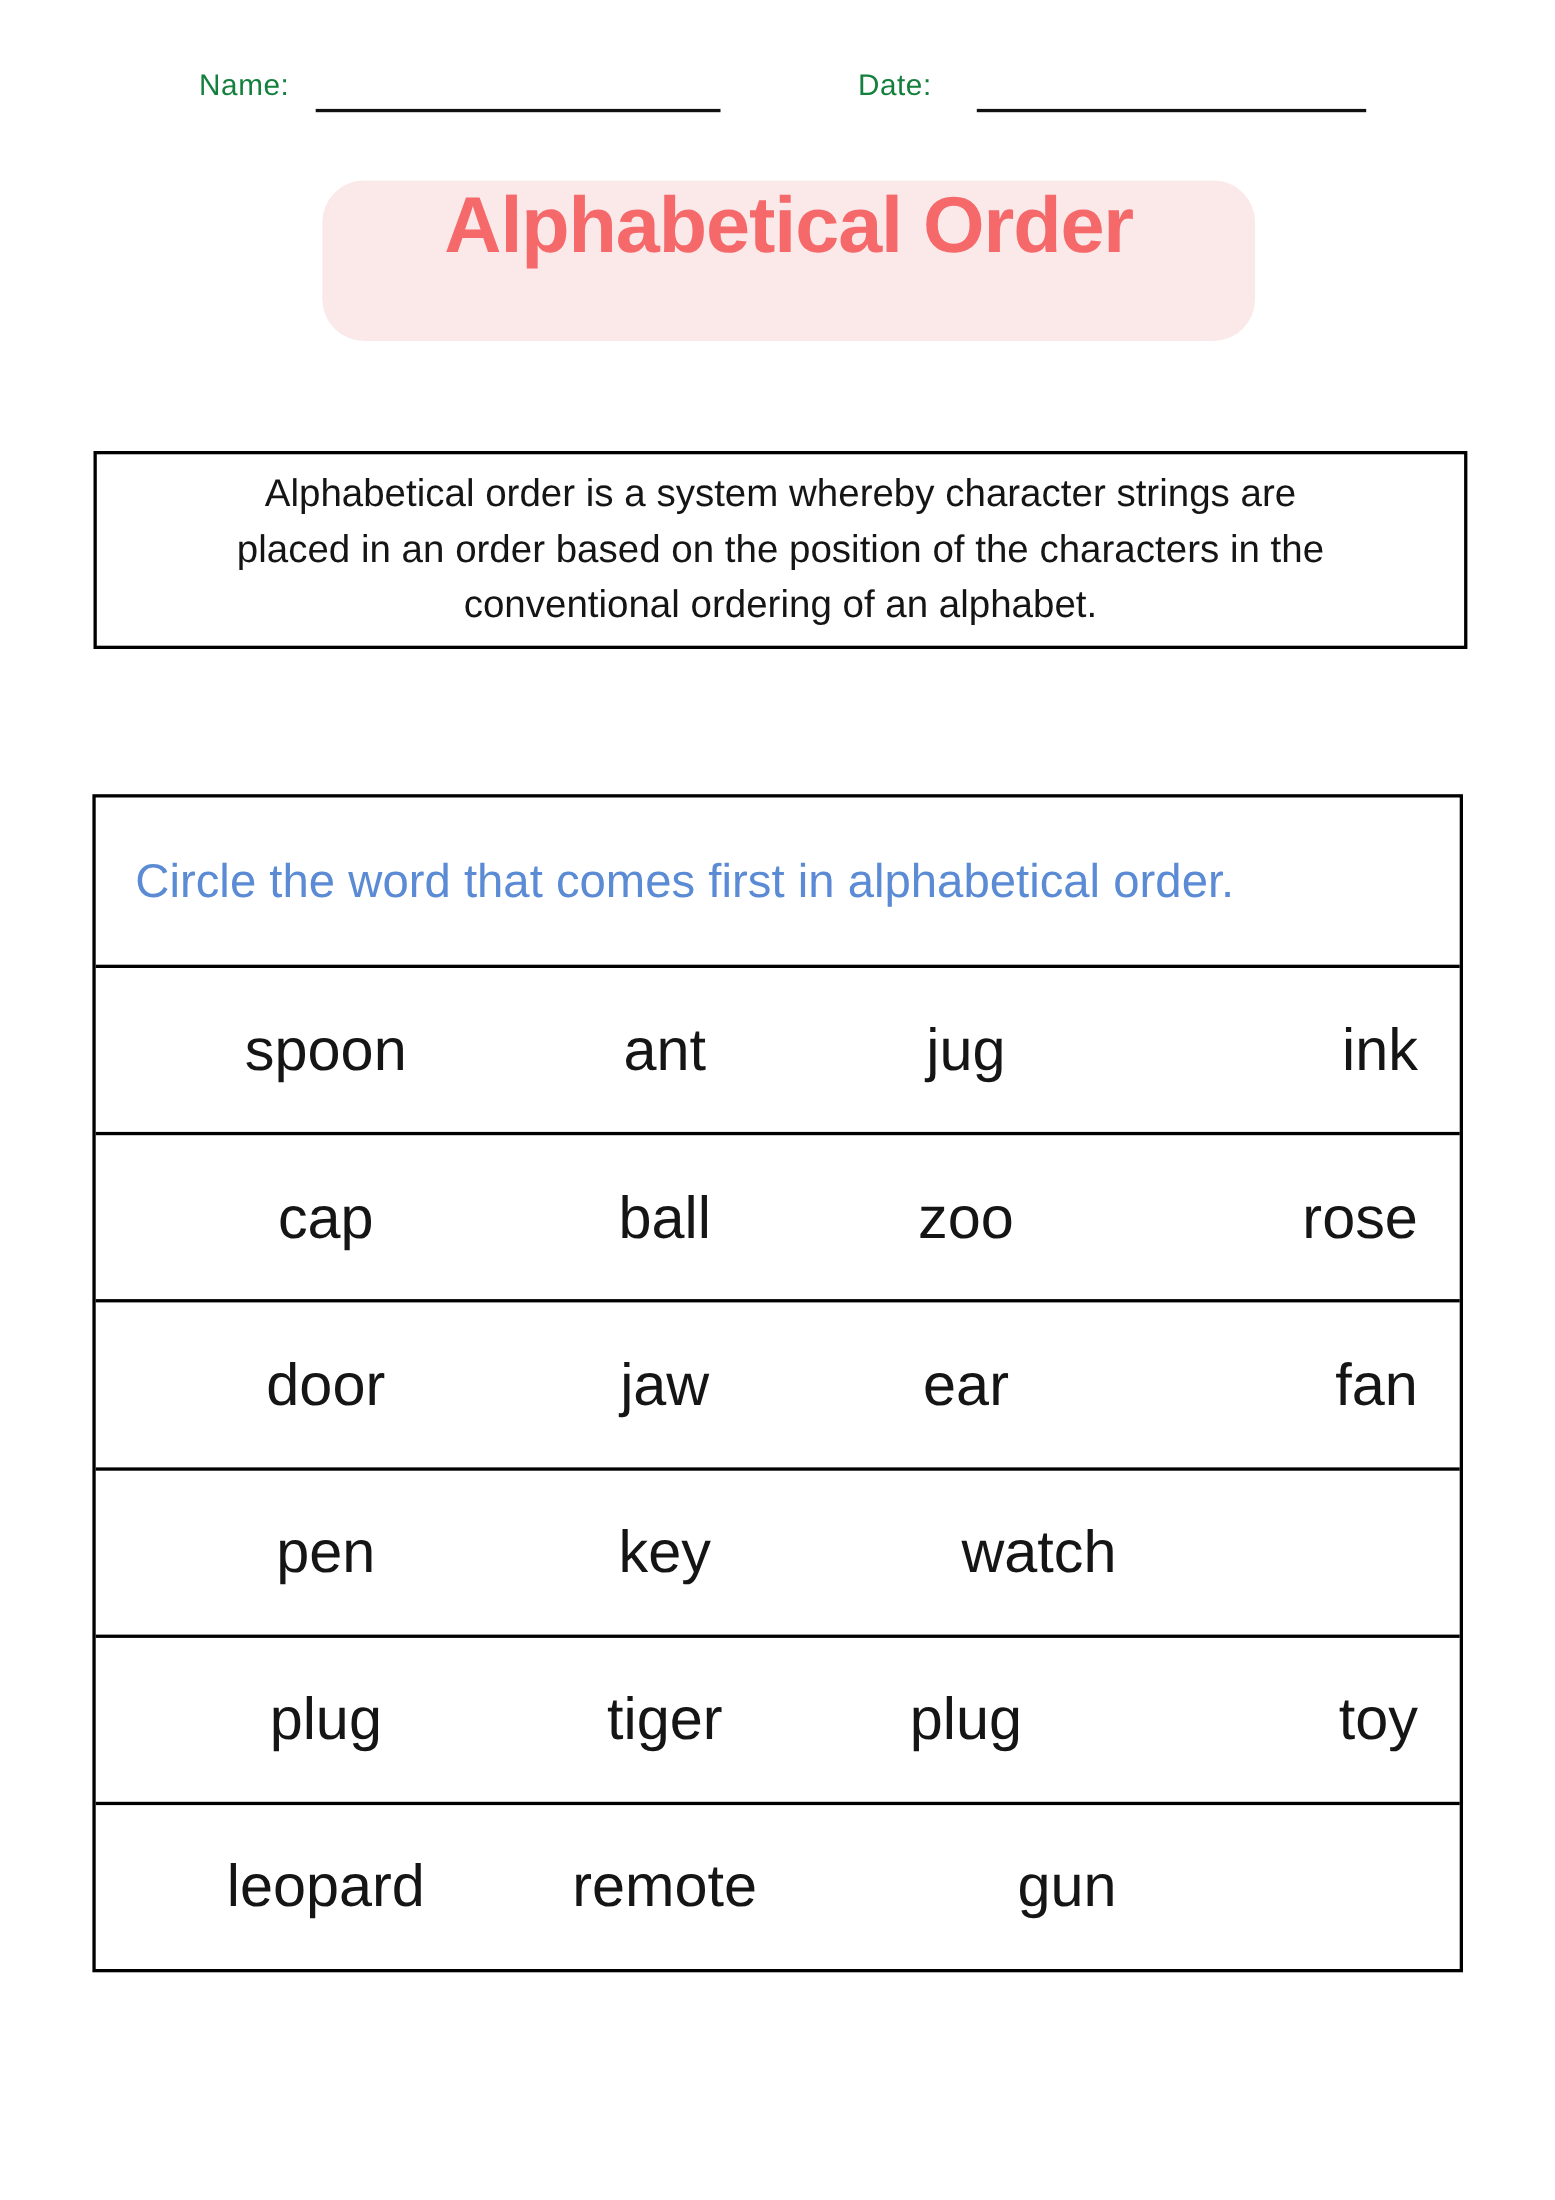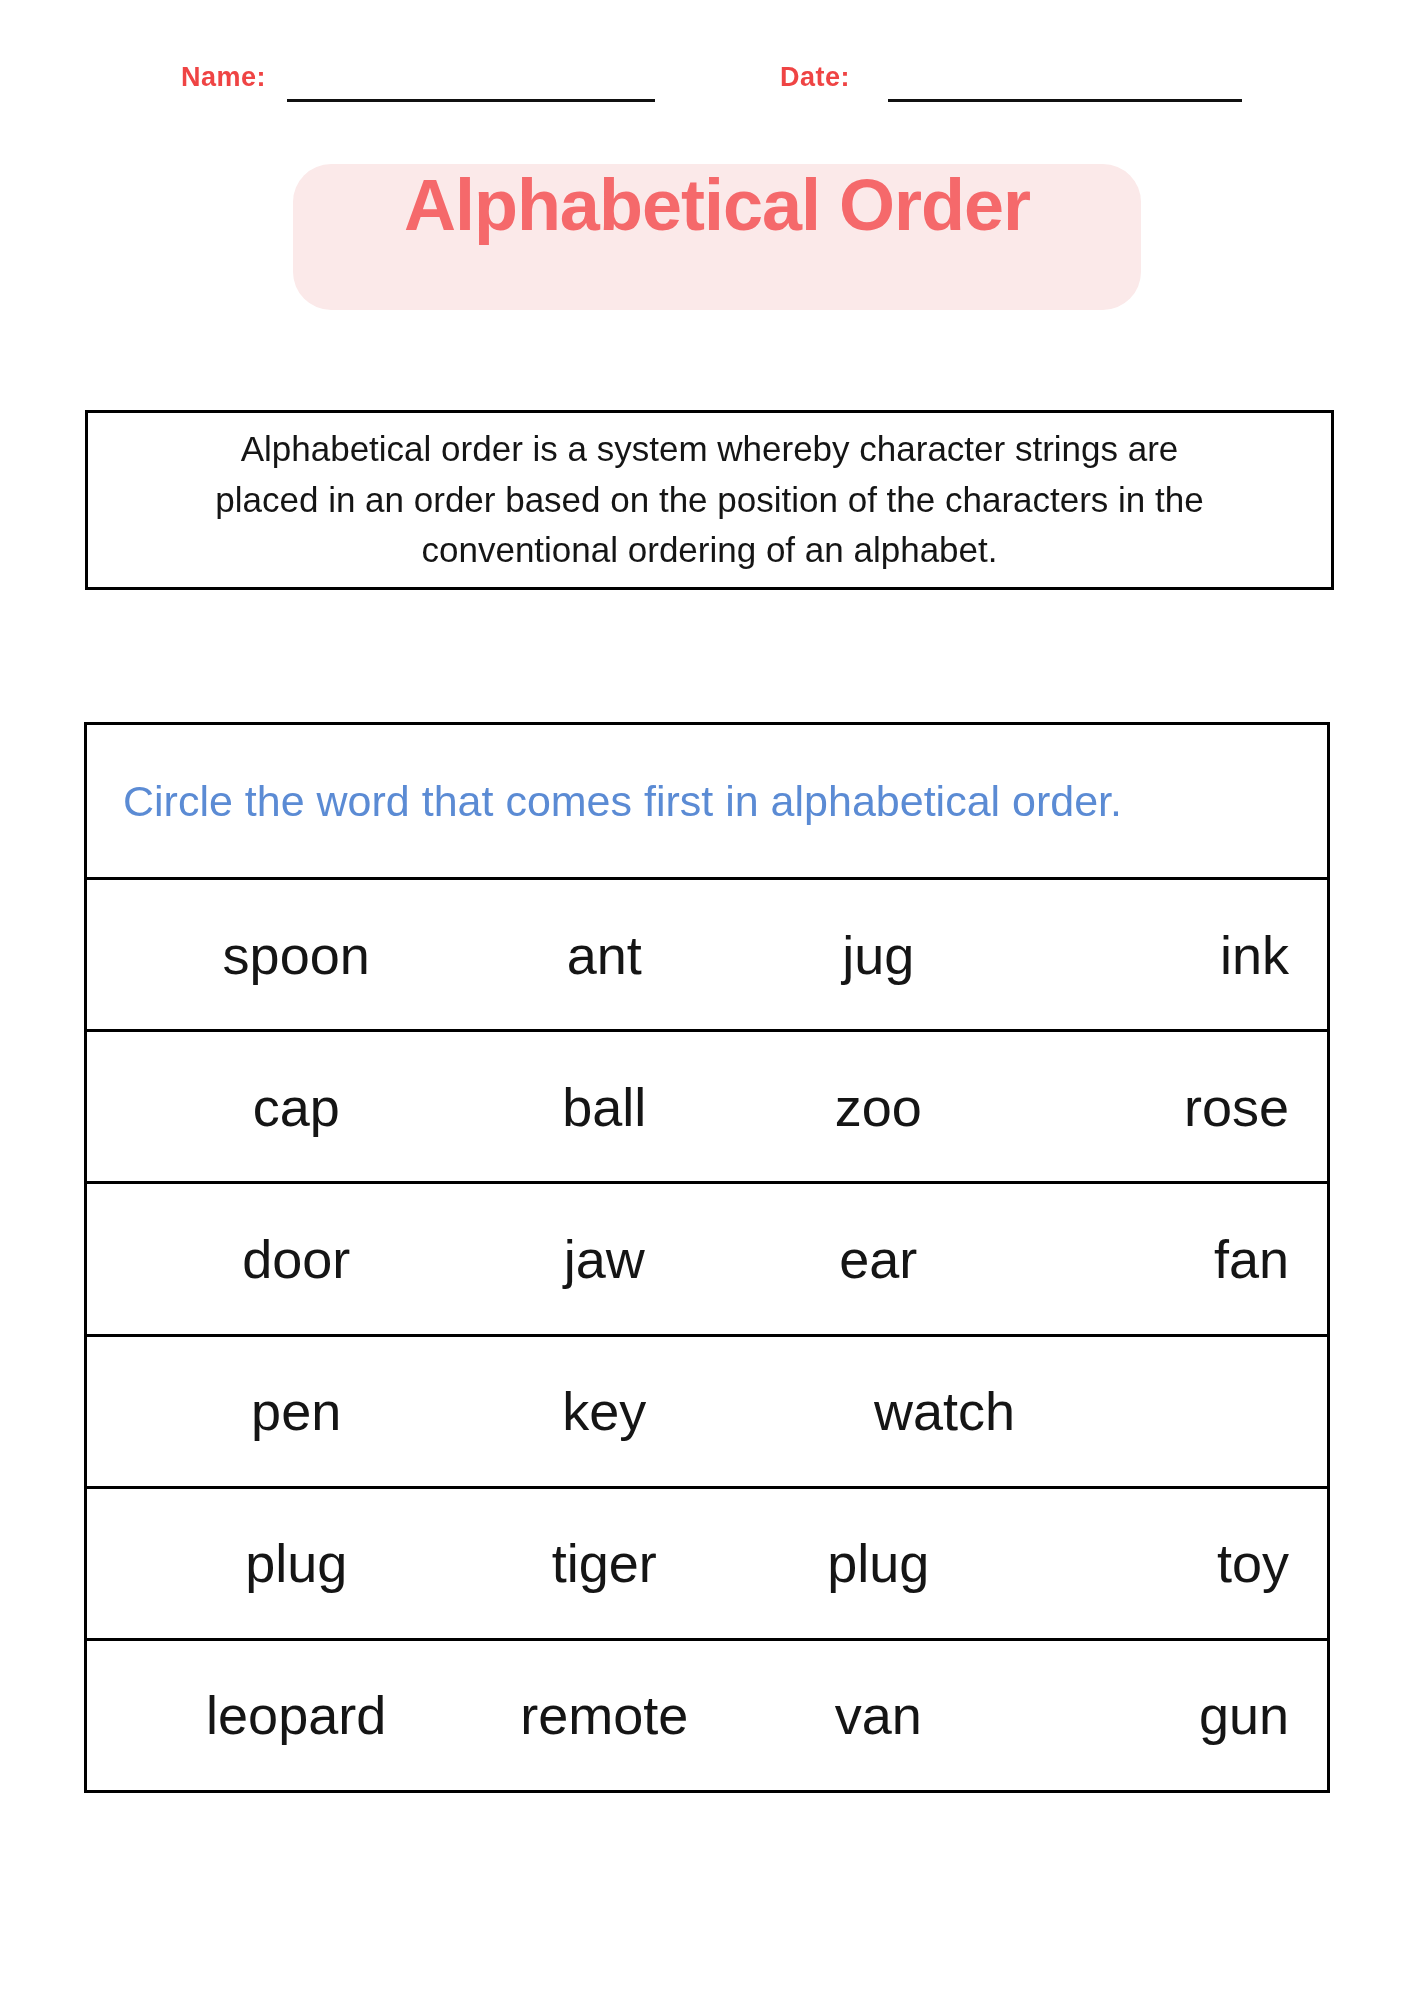--- a/index.html
+++ b/index.html
@@ -15,22 +15,22 @@
     font-family: "Liberation Sans", sans-serif;
     color: #1a1a1a;
     overflow: hidden;
   }
 
   
   .hdr-label {
     position: absolute;
     top: 62px;
     font-size: 27px;
-    font-weight: 700;
-    color: #ef4444;
+    font-weight: 400;
+    color: #15803d;
     letter-spacing: 0.5px;
     text-align: right;
   }
   .name-label { left: 181px; }
   .date-label { left: 780px; }
   .hdr-line {
     position: absolute;
     top: 99px;
     height: 0;
     border-bottom: 3px solid #111;
@@ -168,18 +168,17 @@
       </div>
       <div class="t-row word-row">
         <span class="c0">plug</span>
         <span class="c1">tiger</span>
         <span class="c2">plug</span>
         <span class="c3">toy</span>
       </div>
       <div class="t-row word-row">
         <span class="c0">leopard</span>
         <span class="c1">remote</span>
-        <span class="c2">van</span>
         <span class="c3">gun</span>
       </div>
     </div>
 
 </div>
 
 </body></html>

